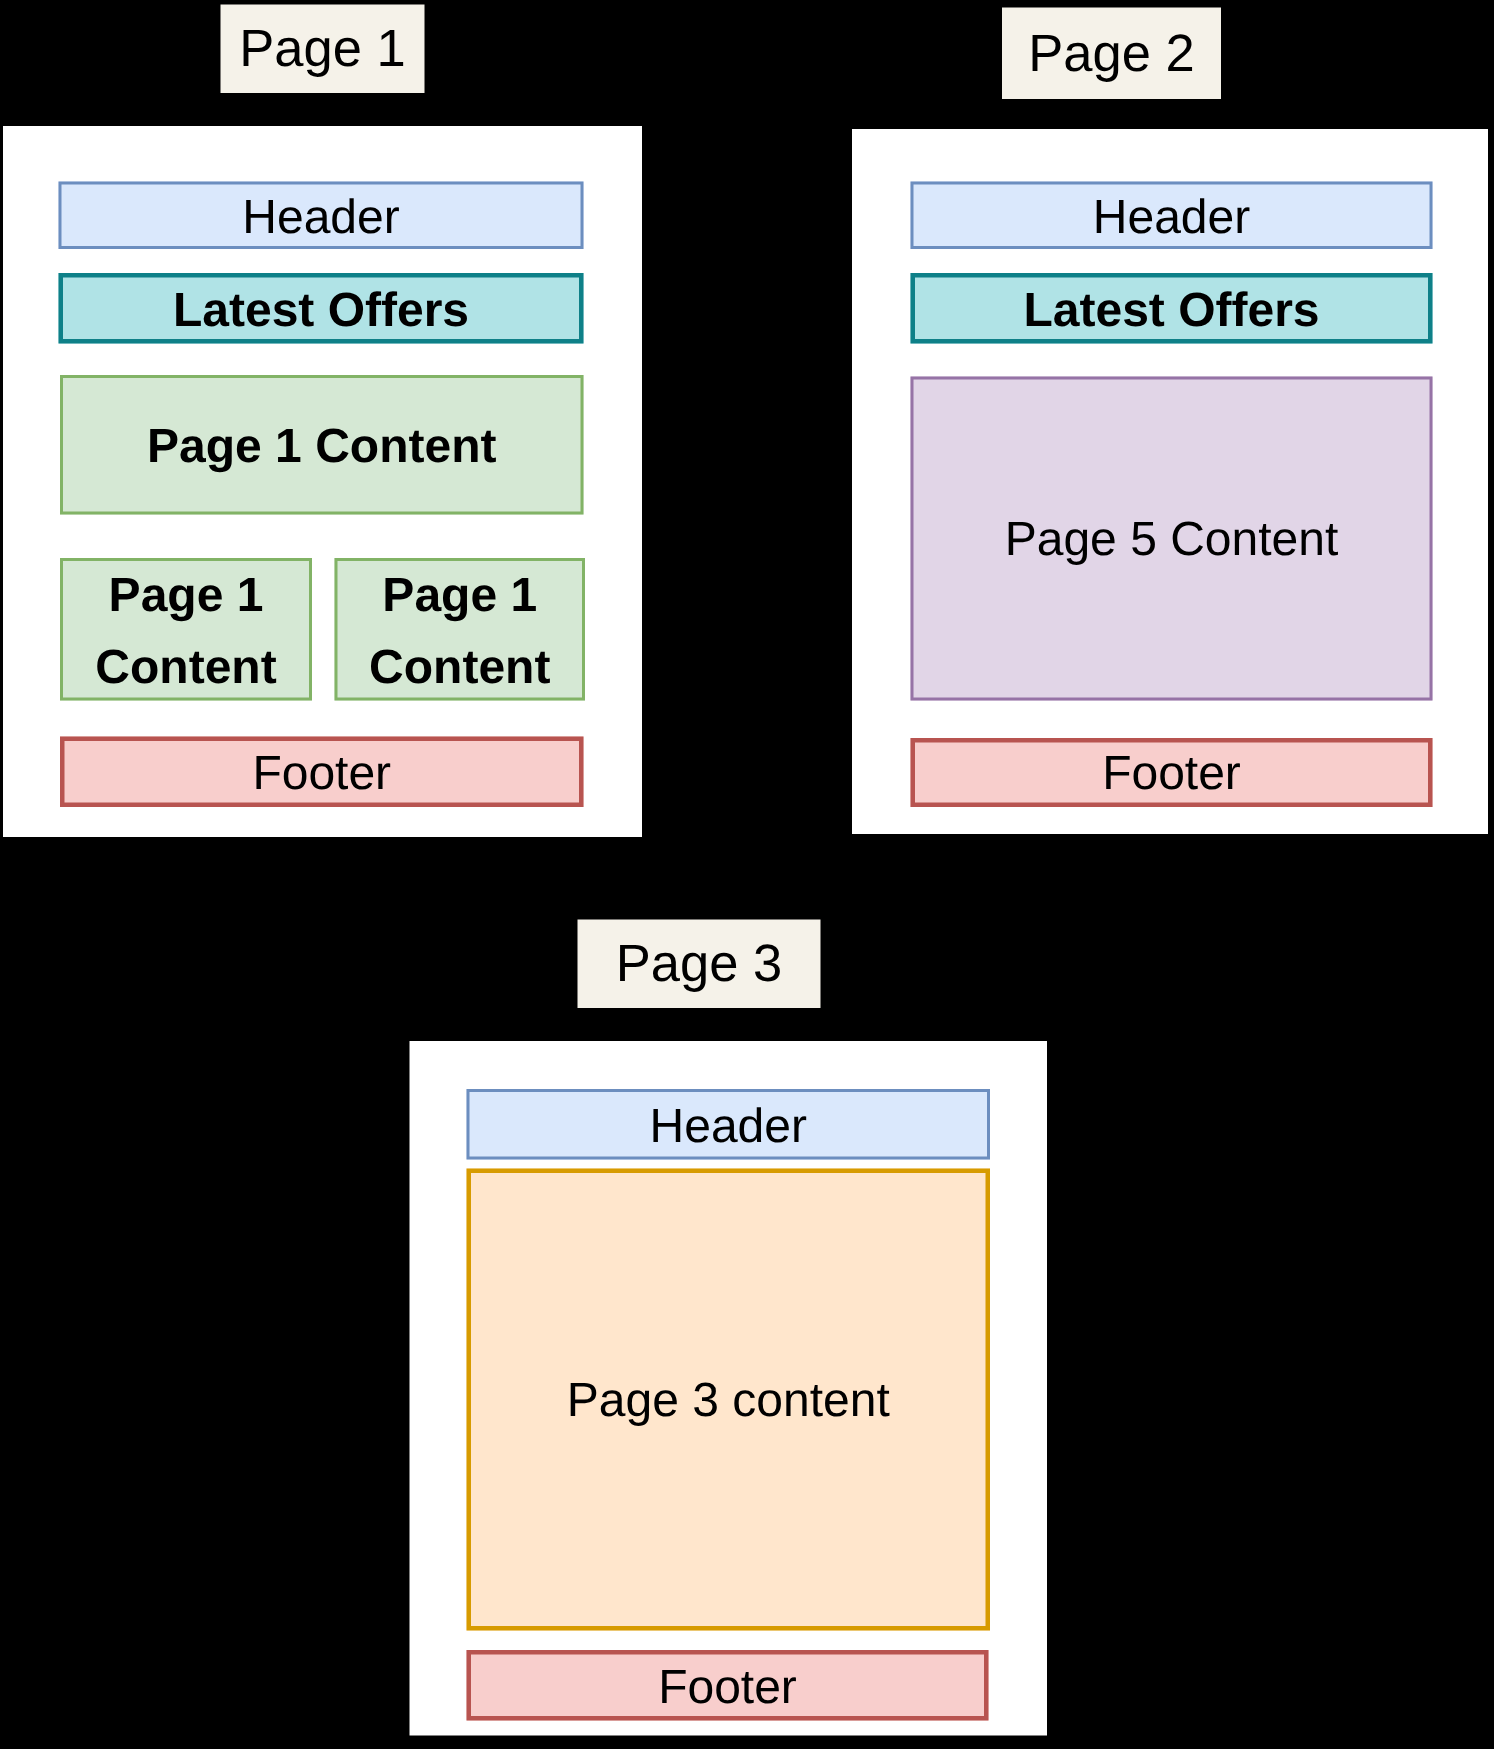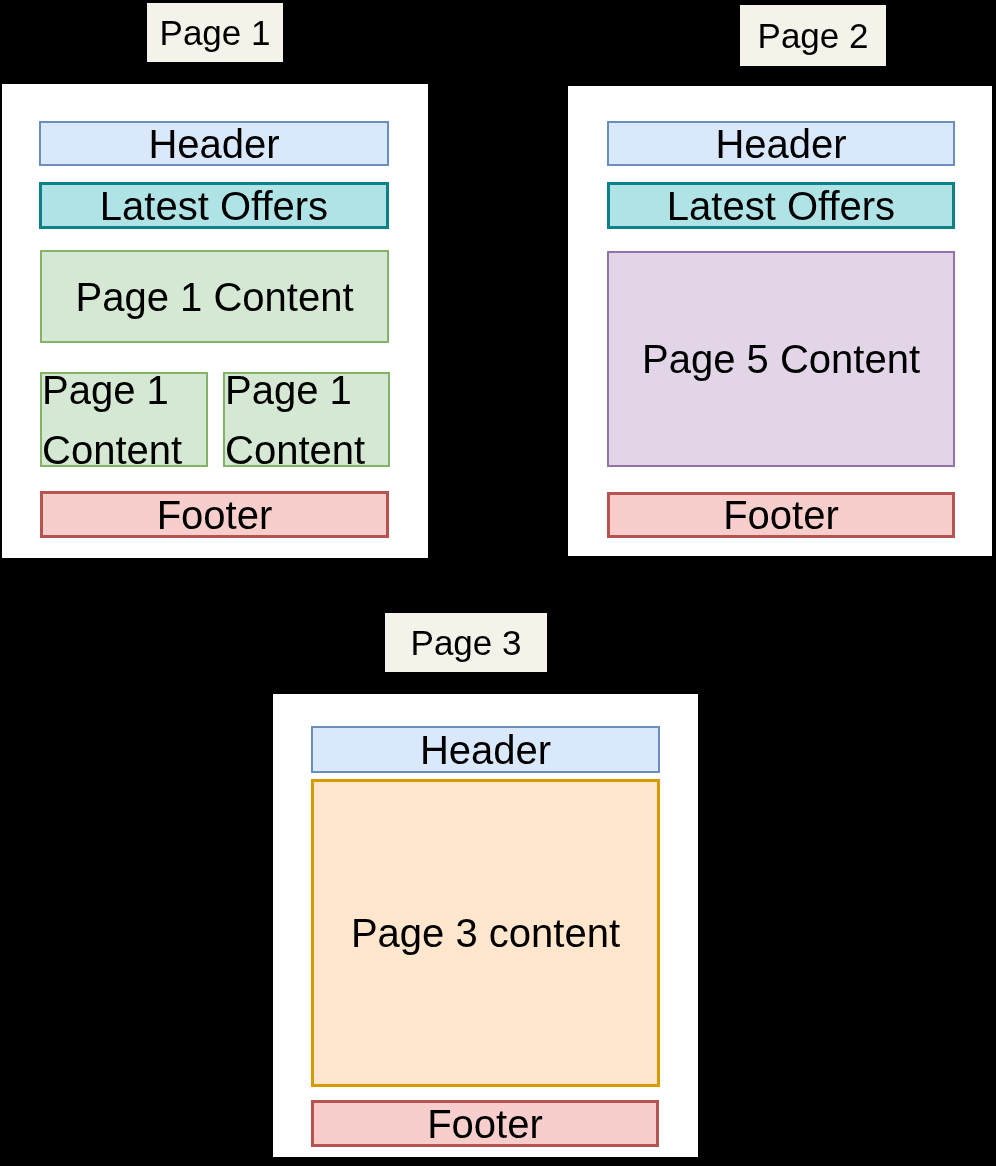--- a/index.html
+++ b/index.html
@@ -28,34 +28,37 @@
   .card {
     position: absolute;
     background: var(--card, #ffffff);
   }
   .box {
     position: absolute;
     box-sizing: border-box;
     display: flex;
     align-items: center;
     justify-content: center;
-    font-size: 40px;
+    text-align: center;
+    font-size: 32px;
     line-height: 1.5;
   }
   .header-box {
     background: var(--header-fill, #dae8fc);
     border: 2px solid var(--header-border, #6c8ebf);
   }
   .offers-box {
     background: var(--offers-fill, #b0e3e6);
     border: 3px solid var(--offers-border, #0e8088);
+    font-weight: bold;
   }
   .green-box {
     background: var(--green-fill, #d5e8d4);
     border: 2px solid var(--green-border, #82b366);
+    font-weight: bold;
   }
   .purple-box {
     background: var(--purple-fill, #e1d5e7);
     border: 2px solid var(--purple-border, #9673a6);
   }
   .orange-box {
     background: var(--orange-fill, #ffe6cc);
     border: 3px solid var(--orange-border, #d79b00);
   }
   .footer-box {
@@ -72,21 +75,21 @@
 
   <div class="card" style="left:2px;top:84px;width:426px;height:474px;">
     <div class="box header-box" style="left:37px;top:37px;width:350px;height:45px;">Header</div>
     <div class="box offers-box" style="left:37px;top:98px;width:350px;height:47px;">Latest Offers</div>
     <div class="box green-box" style="left:38px;top:166px;width:349px;height:93px;">Page 1 Content</div>
     <div class="box green-box" style="left:38px;top:288px;width:168px;height:95px;">Page 1 Content</div>
     <div class="box green-box" style="left:221px;top:288px;width:167px;height:95px;">Page 1 Content</div>
     <div class="box footer-box" style="left:38px;top:407px;width:349px;height:47px;">Footer</div>
   </div>
 
-  <div class="page-label" style="left:740px;top:5px;width:146px;height:61px;">Page 2</div>
+  <div class="page-label" style="left:668px;top:5px;width:146px;height:61px;">Page 2</div>
 
   <div class="card" style="left:568px;top:86px;width:424px;height:470px;">
     <div class="box header-box" style="left:39px;top:35px;width:348px;height:45px;">Header</div>
     <div class="box offers-box" style="left:39px;top:96px;width:348px;height:47px;">Latest Offers</div>
     <div class="box purple-box" style="left:39px;top:165px;width:348px;height:216px;">Page 5 Content</div>
     <div class="box footer-box" style="left:39px;top:406px;width:348px;height:46px;">Footer</div>
   </div>
 
   <div class="page-label" style="left:385px;top:613px;width:162px;height:59px;">Page 3</div>
 

